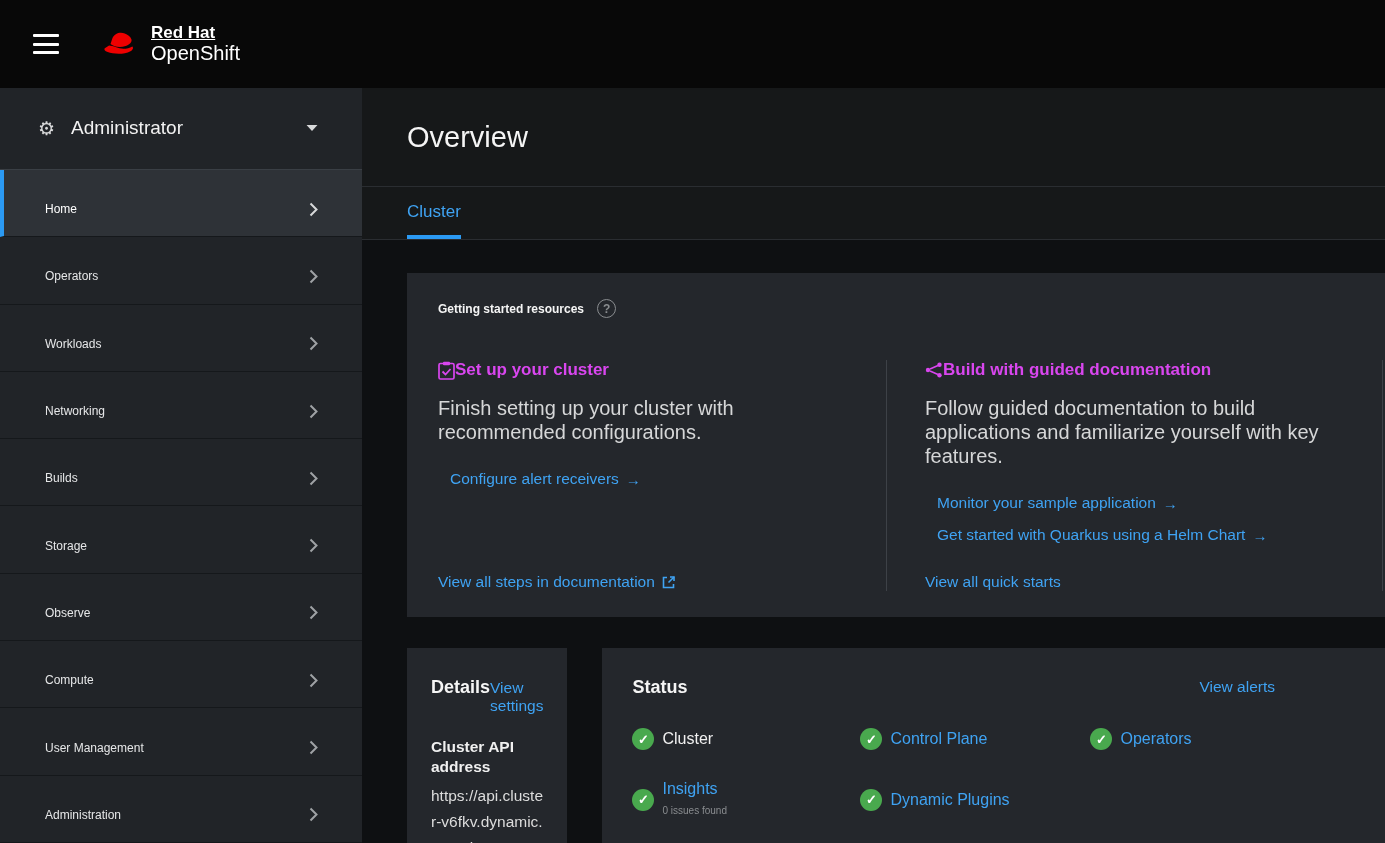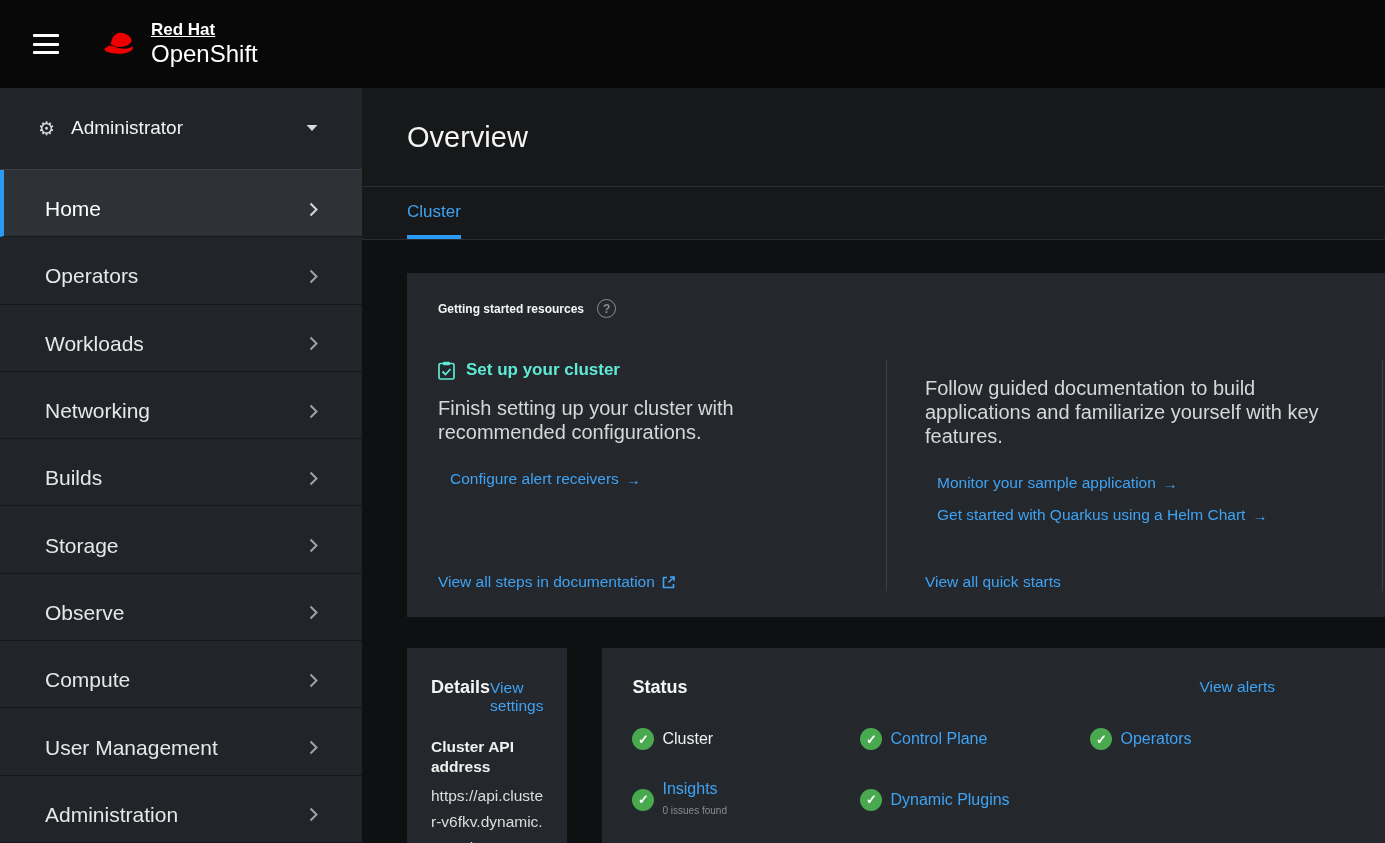--- a/index.html
+++ b/index.html
@@ -15,37 +15,37 @@
   .masthead {
     height: 88px; background: #080808;
     display: flex; align-items: center; padding-left: 33px;
   }
   .nav-toggle { width: 26px; height: 20px; display: flex; flex-direction: column;
     justify-content: space-between; background: none; border: none; cursor: pointer; }
   .nav-toggle span { display: block; height: 3px; background: #ffffff; border-radius: 1px; }
   .logo { display: flex; align-items: center; gap: 12px; margin-left: 42px; }
   .logo-text { line-height: 1.15; }
   .logo-redhat { color: #fff; font-weight: 700; font-size: 17px; display: block; text-decoration: underline; }
-  .logo-openshift { color: #fff; font-weight: 400; font-size: 24px; display: block; }
+  .logo-openshift { color: #fff; font-weight: 400; font-size: 20px; display: block; }
 
   
   .app { display: flex; height: 755px; }
 
   
   .sidebar { width: 362px; background: #212428; flex: none; display: flex; flex-direction: column; }
   .perspective {
     height: 86px; display: flex; align-items: center; gap: 16px;
     padding: 0 44px 0 38px; border-bottom: 1px solid #3a3f45; cursor: pointer;
   }
   .gear { font-size: 19px; color: #d8d9da; line-height: 1; }
   .perspective-label { font-size: 19px; color: #f2f2f2; }
   .caret { margin-left: auto; color: #d8d9da; display: flex; }
   .nav-item {
     height: 70px; display: flex; align-items: center; justify-content: space-between;
-    padding: 12px 44px 0 45px; font-size: 21px; color: #e6e7e8;
+    padding: 12px 44px 0 45px; font-size: 12px; color: #e6e7e8;
     border-bottom: 1px solid #15181b; cursor: pointer;
   }
   .nav-item .chev { color: #9fa2a5; display: flex; }
   .nav-item.active {
     background: #2e3237; border-left: 4px solid #2b9af3; padding-left: 41px; color: #ffffff;
   }
   .nav-item.active .chev { color: #d8d9da; }
 
   
   .main { flex: 1; display: flex; flex-direction: column; min-width: 0; }
@@ -69,21 +69,21 @@
   .help-icon {
     width: 19px; height: 19px; border: 1.5px solid #8a8d90; border-radius: 50%;
     color: #8a8d90; font-size: 12px; font-weight: 700; display: inline-flex;
     align-items: center; justify-content: center; cursor: pointer;
   }
   .gs-cols { flex: 1; display: flex; margin-top: 0; padding: 42px 0 26px 31px; }
   .gs-col { display: flex; flex-direction: column; }
   .gs-col-1 { width: 449px; padding-right: 30px; border-right: 1px solid #3d4147; }
   .gs-col-2 { width: 496px; padding: 0 30px 0 38px; border-right: 1px solid #3d4147; }
   .gs-col-3 { flex: 1; }
-  .gs-col-head { display: flex; align-items: center; gap: 11px; color: #5eead4;
+  .gs-col-head { display: flex; align-items: center; color: #d946ef;
     font-weight: 700; font-size: 17px; }
   .gs-col-desc { margin-top: 16px; font-size: 20px; line-height: 24px; color: #d6d7d8; }
   .gs-links { margin-top: 26px; display: flex; flex-direction: column; gap: 14px; padding-left: 12px; }
   .link { color: #3fa3f3; font-size: 15.5px; cursor: pointer; display: inline-flex;
     align-items: center; gap: 7px; width: fit-content; }
   .arrow { font-size: 15px; }
   .gs-footer { margin-top: auto; }
 
   
   .cards-row { display: flex; gap: 35px; margin-top: 31px; }
@@ -270,20 +270,31 @@
                       <path d="M5 1.5H1.5v10h10V8" stroke="currentColor" fill="none" stroke-width="1.6"></path>
                       <path d="M8 1h4v4" stroke="currentColor" fill="none" stroke-width="1.6"></path>
                       <path d="M12 1L6.5 6.5" stroke="currentColor" fill="none" stroke-width="1.6"></path>
                     </svg>
                 </span>
               </span>
             </div>
           </div>
 
           <div class="gs-col gs-col-2">
+            <div class="gs-col-head">
+              <span style="display:flex;">
+                <svg width="18" height="16" viewBox="0 0 18 16">
+                    <circle cx="3" cy="8" r="2.2" fill="currentColor"></circle>
+                    <circle cx="14.5" cy="2.8" r="2.2" fill="currentColor"></circle>
+                    <circle cx="14.5" cy="13.2" r="2.2" fill="currentColor"></circle>
+                    <path d="M5 7L13 3.5M5 9l8 3.5" stroke="currentColor" stroke-width="1.6" fill="none"></path>
+                  </svg>
+              </span>
+              <span>Build with guided documentation</span>
+            </div>
             <p class="gs-col-desc">Follow guided documentation to build applications and familiarize yourself with key features.</p>
             <div class="gs-links">
               <span class="link">
                 <span>Monitor your sample application</span>
                 <span class="arrow">→</span>
               </span>
               <span class="link">
                 <span>Get started with Quarkus using a Helm Chart</span>
                 <span class="arrow">→</span>
               </span>

